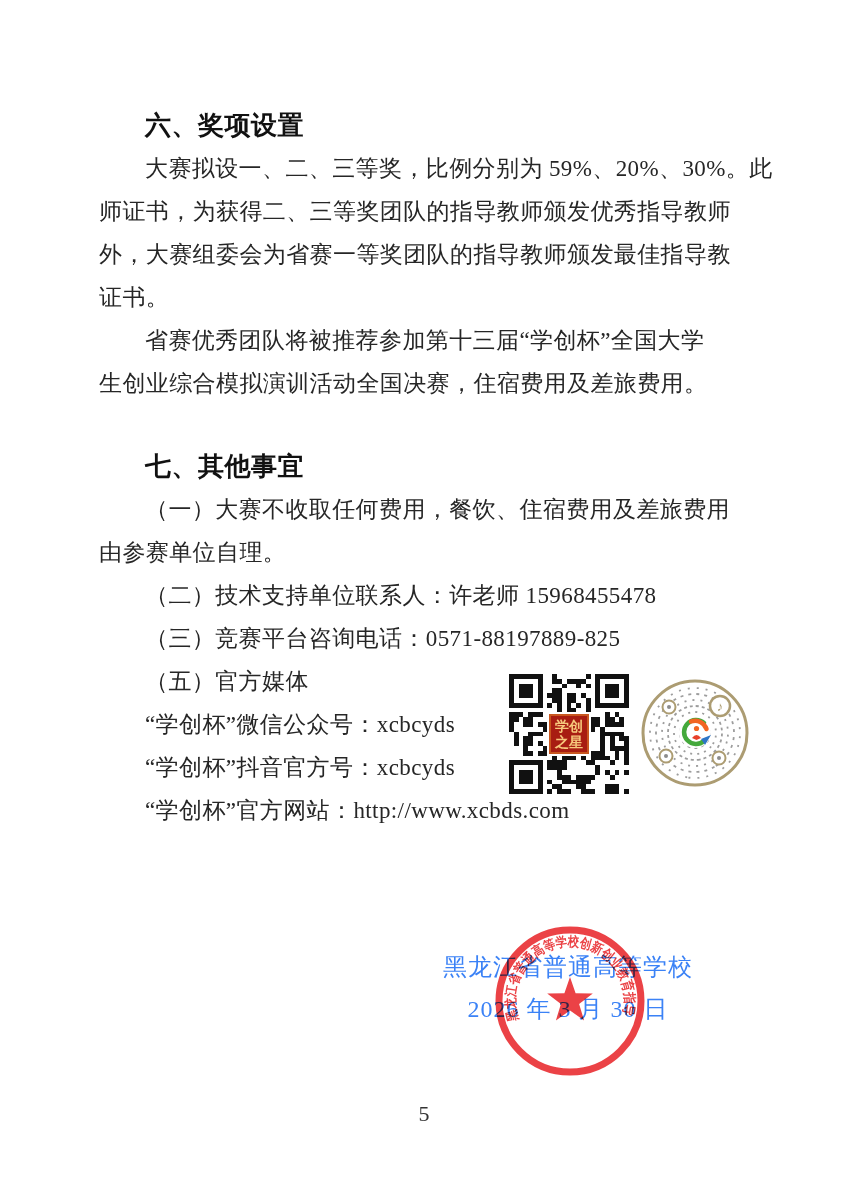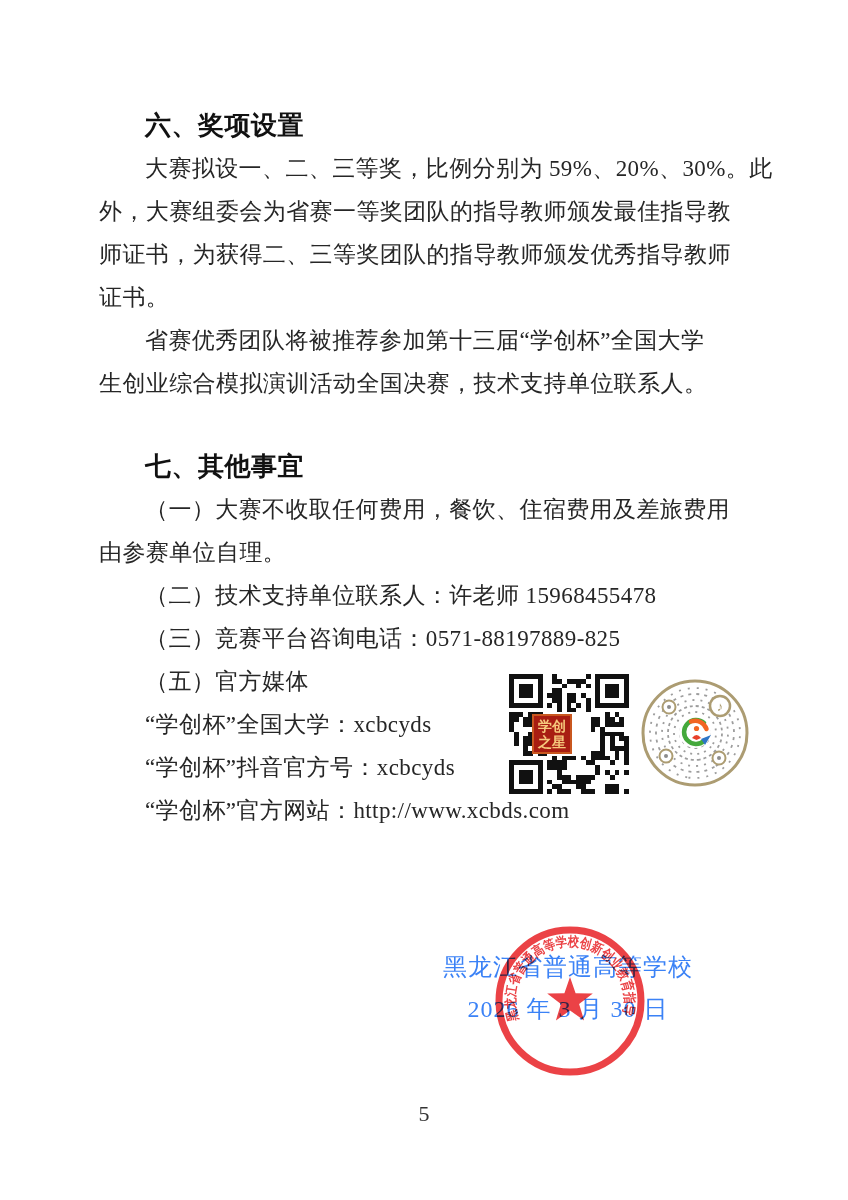--- a/index.html
+++ b/index.html
@@ -9,21 +9,21 @@
   
   .textblock{position:absolute;left:99px;top:104px;width:650px;}
   .ln{height:43px;line-height:43px;font-size:23px;white-space:nowrap;letter-spacing:.4px;}
   .ln.ind{padding-left:46px;}
   .ln.hd{font-family:"Liberation Sans","DejaVu Sans",sans-serif;font-weight:700;
          font-size:26px;color:#111;letter-spacing:.5px;}
 
   
   .qr-wechat{position:absolute;left:508px;top:674px;width:122px;height:120px;background:#fff;}
   .qr-wechat svg{width:122px;height:120px;shape-rendering:crispEdges;display:block;}
-  .qr-logo{position:absolute;left:24px;top:40px;width:40px;height:40px;background:#a81d12;
+  .qr-logo{position:absolute;left:41px;top:40px;width:40px;height:40px;background:#a81d12;
            border:2px solid #c9571f;box-sizing:border-box;display:flex;flex-direction:column;
            align-items:center;justify-content:center;color:#f6c87c;font-weight:700;
            font-family:"Liberation Sans","DejaVu Sans",sans-serif;font-size:14px;line-height:16px;}
 
   
   .qr-douyin{position:absolute;left:640px;top:678px;width:110px;height:110px;}
   .qr-douyin svg{width:110px;height:110px;display:block;}
 
   
   .signature{position:absolute;left:360px;top:946px;width:416px;text-align:center;
@@ -38,32 +38,32 @@
            font-size:22px;line-height:26px;color:#333;}
 </style>
 </head>
 <body>
 
 <div class="page">
 
   <main class="textblock">
     <div class="ln hd" style="padding-left:46px;">六、奖项设置</div>
     <div class="ln ind">大赛拟设一、二、三等奖，比例分别为 59%、20%、30%。此</div>
+    <div class="ln">师证书，为获得二、三等奖团队的指导教师颁发优秀指导教师</div>
     <div class="ln">外，大赛组委会为省赛一等奖团队的指导教师颁发最佳指导教</div>
-    <div class="ln">师证书，为获得二、三等奖团队的指导教师颁发优秀指导教师</div>
     <div class="ln">证书。</div>
     <div class="ln ind">省赛优秀团队将被推荐参加第十三届“学创杯”全国大学</div>
-    <div class="ln">生创业综合模拟演训活动全国决赛，技术支持单位联系人。</div>
+    <div class="ln">生创业综合模拟演训活动全国决赛，住宿费用及差旅费用。</div>
     <div class="ln hd" style="padding-left:46px;margin-top:40px;">七、其他事宜</div>
     <div class="ln ind">（一）大赛不收取任何费用，餐饮、住宿费用及差旅费用</div>
     <div class="ln">由参赛单位自理。</div>
     <div class="ln ind">（二）技术支持单位联系人：许老师 15968455478</div>
     <div class="ln ind">（三）竞赛平台咨询电话：0571-88197889-825</div>
     <div class="ln ind">（五）官方媒体</div>
-    <div class="ln ind">“学创杯”全国大学：xcbcyds</div>
+    <div class="ln ind">“学创杯”微信公众号：xcbcyds</div>
     <div class="ln ind">“学创杯”抖音官方号：xcbcyds</div>
     <div class="ln ind">“学创杯”官方网站：http://www.xcbds.com</div>
   </main>
 
   <div class="qr-wechat">
     <svg id="qr-mods" viewBox="0 0 25 25">
         <rect x="0" y="0" width="7" height="7" fill="#111"></rect>
         <rect x="1" y="1" width="5" height="5" fill="#fff"></rect>
         <rect x="2" y="2" width="3" height="3" fill="#111"></rect>
         <rect x="18" y="0" width="7" height="7" fill="#111"></rect>

